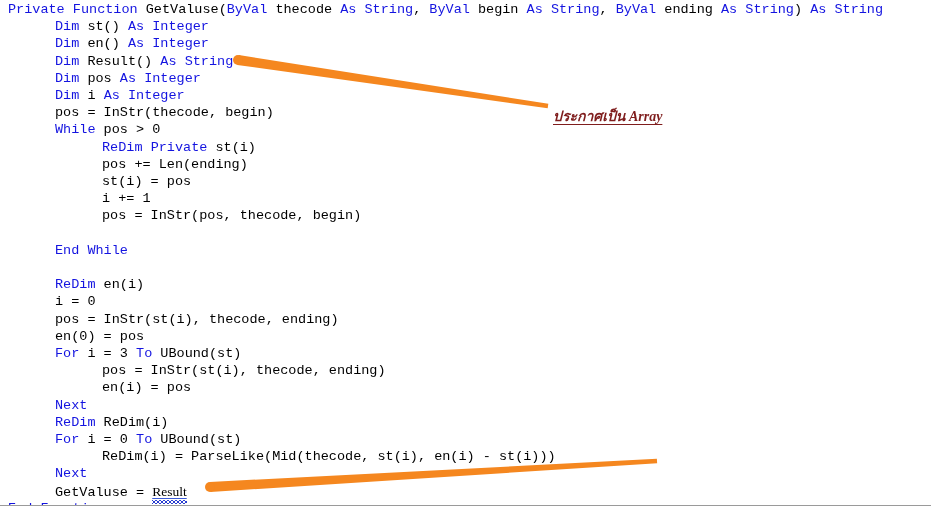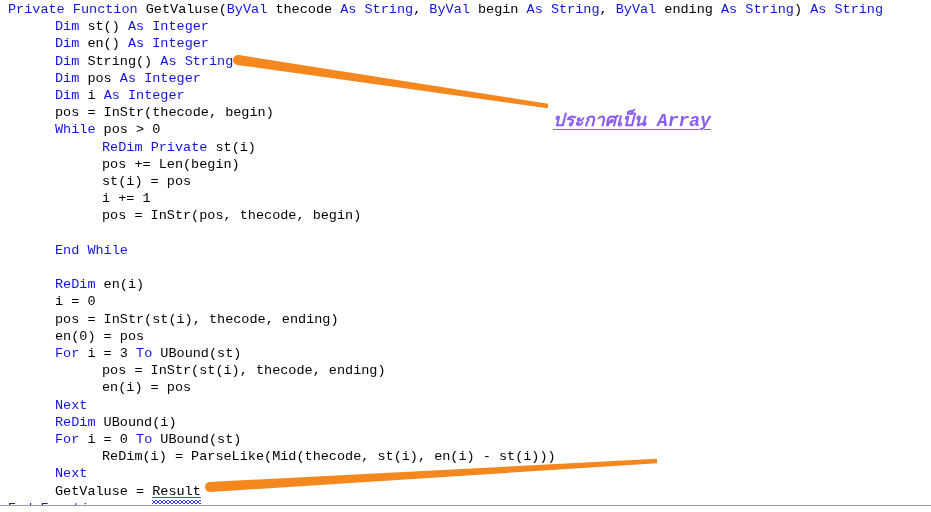--- a/index.html
+++ b/index.html
@@ -46,42 +46,43 @@
     color: #1414e0;
   }
 
   
   .squiggle {
     position: relative;
     text-decoration: underline;
     text-decoration-color: #3b5bd9;
     text-decoration-thickness: 1px;
     text-underline-offset: 2px;
+    font-family: Liberation Serif, serif;
   }
   .squiggle::after {
     content: "";
     position: absolute;
     left: 0;
     right: 0;
     bottom: -5px;
     height: 4px;
     background-image:
       linear-gradient(45deg, transparent 40%, #2b3fd0 40%, #2b3fd0 60%, transparent 60%),
       linear-gradient(-45deg, transparent 40%, #2b3fd0 40%, #2b3fd0 60%, transparent 60%);
     background-size: 4px 4px;
     background-repeat: repeat-x;
   }
 
   
   .annotation {
     position: absolute;
     white-space: nowrap;
-    color: #8b5cf6;
-    font-family: Liberation Mono, monospace;
-    font-size: 18px;
+    color: #7f1d1d;
+    font-family: Liberation Serif, serif;
+    font-size: 14px;
     font-weight: bold;
     font-style: italic;
     text-decoration: underline;
     text-decoration-thickness: 1px;
     text-underline-offset: 3px;
   }
   #annotation-array {
     left: 553px;
     top: 105px;
   }
@@ -118,42 +119,42 @@
   }
 </style>
 </head>
 <body>
 
 <div id="code-editor">
   <div id="code-lines">
       <div class="code-line ind0" style="top: 0px;"><span class="kw">Private</span><span> </span><span class="kw">Function</span><span> GetValuse(</span><span class="kw">ByVal</span><span> thecode </span><span class="kw">As</span><span> </span><span class="kw">String</span><span>, </span><span class="kw">ByVal</span><span> begin </span><span class="kw">As</span><span> </span><span class="kw">String</span><span>, </span><span class="kw">ByVal</span><span> ending </span><span class="kw">As</span><span> </span><span class="kw">String</span><span>) </span><span class="kw">As</span><span> </span><span class="kw">String</span></div>
       <div class="code-line ind1" style="top: 17.2px;"><span class="kw">Dim</span><span> st() </span><span class="kw">As</span><span> </span><span class="kw">Integer</span></div>
       <div class="code-line ind1" style="top: 34.4px;"><span class="kw">Dim</span><span> en() </span><span class="kw">As</span><span> </span><span class="kw">Integer</span></div>
-      <div class="code-line ind1" style="top: 51.6px;"><span class="kw">Dim</span><span> String() </span><span class="kw">As</span><span> </span><span class="kw">String</span></div>
+      <div class="code-line ind1" style="top: 51.6px;"><span class="kw">Dim</span><span> Result() </span><span class="kw">As</span><span> </span><span class="kw">String</span></div>
       <div class="code-line ind1" style="top: 68.8px;"><span class="kw">Dim</span><span> pos </span><span class="kw">As</span><span> </span><span class="kw">Integer</span></div>
       <div class="code-line ind1" style="top: 86px;"><span class="kw">Dim</span><span> i </span><span class="kw">As</span><span> </span><span class="kw">Integer</span></div>
       <div class="code-line ind1" style="top: 103.2px;"><span>pos = InStr(thecode, begin)</span></div>
       <div class="code-line ind1" style="top: 120.4px;"><span class="kw">While</span><span> pos &gt; 0</span></div>
       <div class="code-line ind2" style="top: 137.6px;"><span class="kw">ReDim</span><span> </span><span class="kw">Private</span><span> st(i)</span></div>
-      <div class="code-line ind2" style="top: 154.8px;"><span>pos += Len(begin)</span></div>
+      <div class="code-line ind2" style="top: 154.8px;"><span>pos += Len(ending)</span></div>
       <div class="code-line ind2" style="top: 172px;"><span>st(i) = pos</span></div>
       <div class="code-line ind2" style="top: 189.2px;"><span>i += 1</span></div>
       <div class="code-line ind2" style="top: 206.4px;"><span>pos = InStr(pos, thecode, begin)</span></div>
       <div class="code-line ind0" style="top: 223.6px;"><span></span></div>
       <div class="code-line ind1" style="top: 240.8px;"><span class="kw">End</span><span> </span><span class="kw">While</span></div>
       <div class="code-line ind0" style="top: 258px;"><span></span></div>
       <div class="code-line ind1" style="top: 275.2px;"><span class="kw">ReDim</span><span> en(i)</span></div>
       <div class="code-line ind1" style="top: 292.4px;"><span>i = 0</span></div>
       <div class="code-line ind1" style="top: 309.6px;"><span>pos = InStr(st(i), thecode, ending)</span></div>
       <div class="code-line ind1" style="top: 326.8px;"><span>en(0) = pos</span></div>
       <div class="code-line ind1" style="top: 344px;"><span class="kw">For</span><span> i = 3 </span><span class="kw">To</span><span> UBound(st)</span></div>
       <div class="code-line ind2" style="top: 361.2px;"><span>pos = InStr(st(i), thecode, ending)</span></div>
       <div class="code-line ind2" style="top: 378.4px;"><span>en(i) = pos</span></div>
       <div class="code-line ind1" style="top: 395.6px;"><span class="kw">Next</span></div>
-      <div class="code-line ind1" style="top: 412.8px;"><span class="kw">ReDim</span><span> UBound(i)</span></div>
+      <div class="code-line ind1" style="top: 412.8px;"><span class="kw">ReDim</span><span> ReDim(i)</span></div>
       <div class="code-line ind1" style="top: 430px;"><span class="kw">For</span><span> i = 0 </span><span class="kw">To</span><span> UBound(st)</span></div>
       <div class="code-line ind2" style="top: 447.2px;"><span>ReDim(i) = ParseLike(Mid(thecode, st(i), en(i) - st(i)))</span></div>
       <div class="code-line ind1" style="top: 464.4px;"><span class="kw">Next</span></div>
       <div class="code-line ind1" style="top: 481.6px;"><span>GetValuse = </span><span class="squiggle">Result</span></div>
       <div class="code-line ind0" style="top: 498.8px;"><span class="kw">End</span><span> </span><span class="kw">Function</span></div>
     </div>
 
   <svg id="arrow-layer" viewBox="0 0 931 512" xmlns="http://www.w3.org/2000/svg">
     <g id="arrow-group">
         <polygon points="548.3229158712935,103.82382782389196 238.7338997074851,55.054154145209004 237.2661002925149,64.94584585479099 547.6770841287065,108.17617217610804" fill="#F5871F"></polygon>

